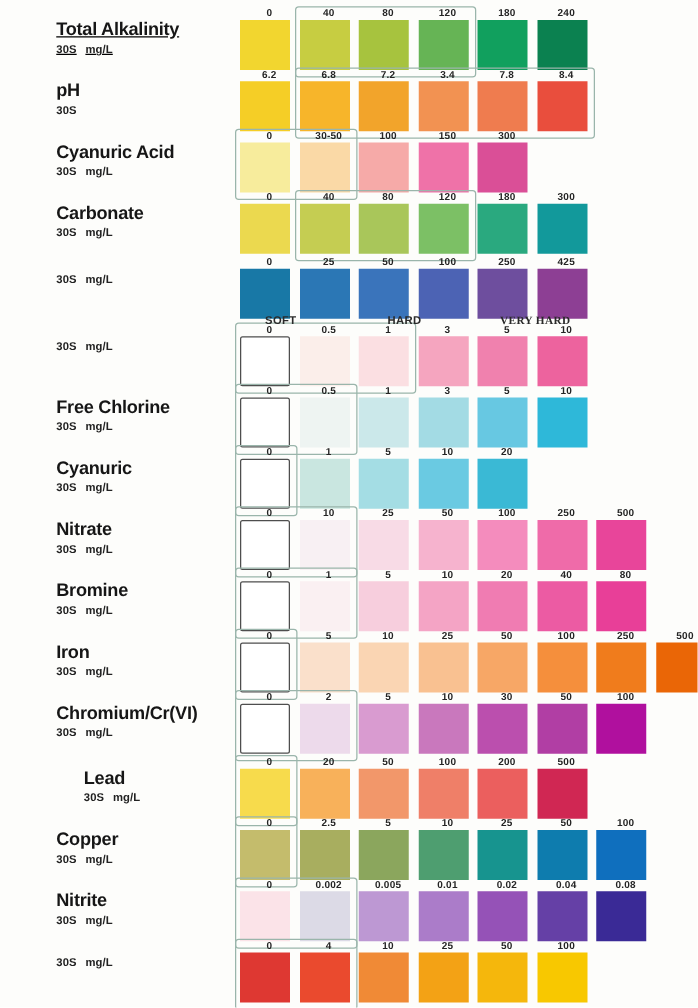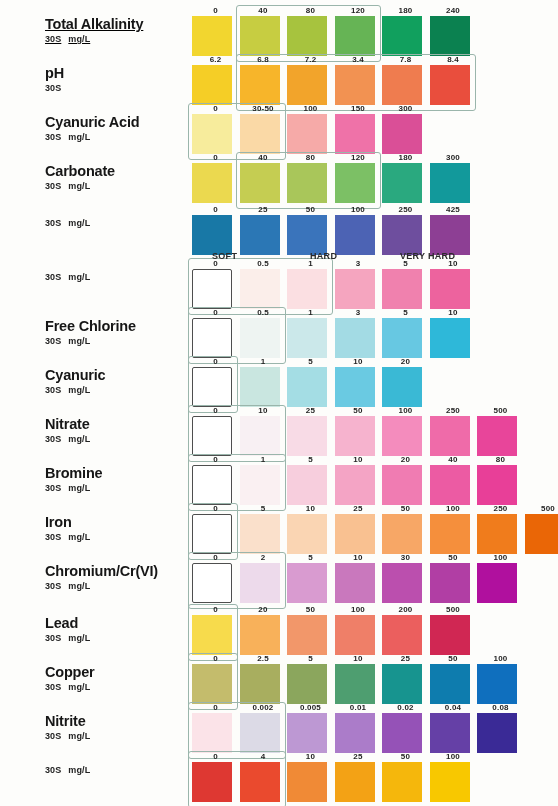--- a/index.html
+++ b/index.html
@@ -509,21 +509,21 @@
           <div class="cell-swatch" style="background: rgb(177, 62, 164);"></div>
         </div>
         <div class="cell" style="left: 285px;">
           <div class="cell-label">100</div>
           <div class="cell-swatch" style="background: rgb(176, 16, 158);"></div>
         </div>
         <div class="hl-box" style="left: -4px; top: -1px; width: 95.5px; height: 55px; border-color: rgb(154, 181, 171);"></div>
       </div>
     </div>
     <div class="row" style="top: 605px; height: 50px;">
-      <div class="row-label" style="top: 11px;">
+      <div class="row-label" style="top: 11px; margin-left: 22px;">
         <div class="row-name">Lead</div>
         <div class="row-sub"><span>30S</span><span class="unit">mg/L</span></div>
       </div>
       <div class="swatches">
         <div class="cell" style="left: 0px;">
           <div class="cell-label">0</div>
           <div class="cell-swatch" style="background: rgb(247, 219, 76);"></div>
         </div>
         <div class="cell" style="left: 47.5px;">
           <div class="cell-label">20</div>
@@ -650,15 +650,15 @@
         <div class="cell" style="left: 237.5px;">
           <div class="cell-label">100</div>
           <div class="cell-swatch" style="background: rgb(248, 200, 0);"></div>
         </div>
         <div class="hl-box" style="left: -4px; top: -1px; width: 95.5px; height: 55px; border-color: rgb(154, 181, 171);"></div>
       </div>
     </div>
     <div class="hardness-scale" style="top: 251px;">
       <span style="left: 20px;">SOFT</span>
       <span style="left: 118px;">HARD</span>
-      <span style="left: 208px;">VERY HARD</span>
+      <span style="left: 208px; font-family: Liberation Serif, serif;">VERY HARD</span>
     </div>
   </div>
 
 </body></html>

